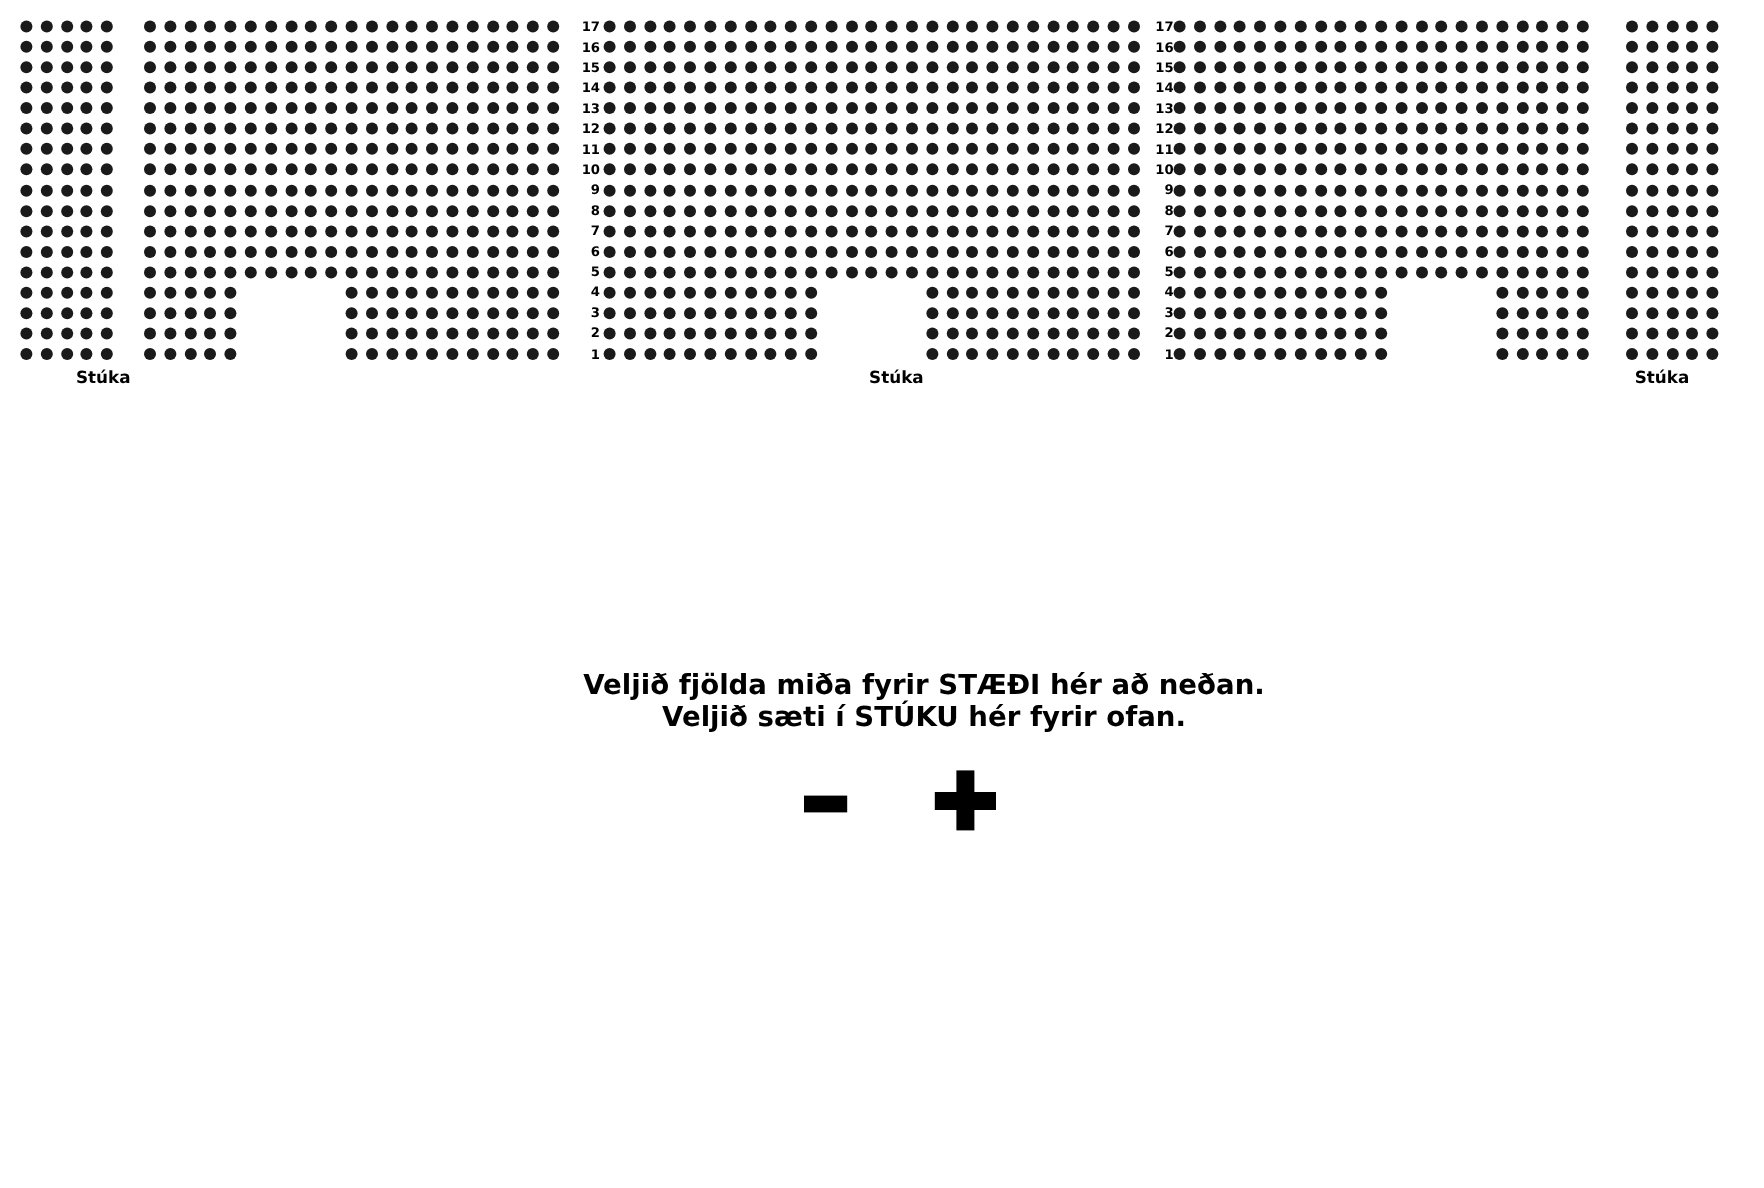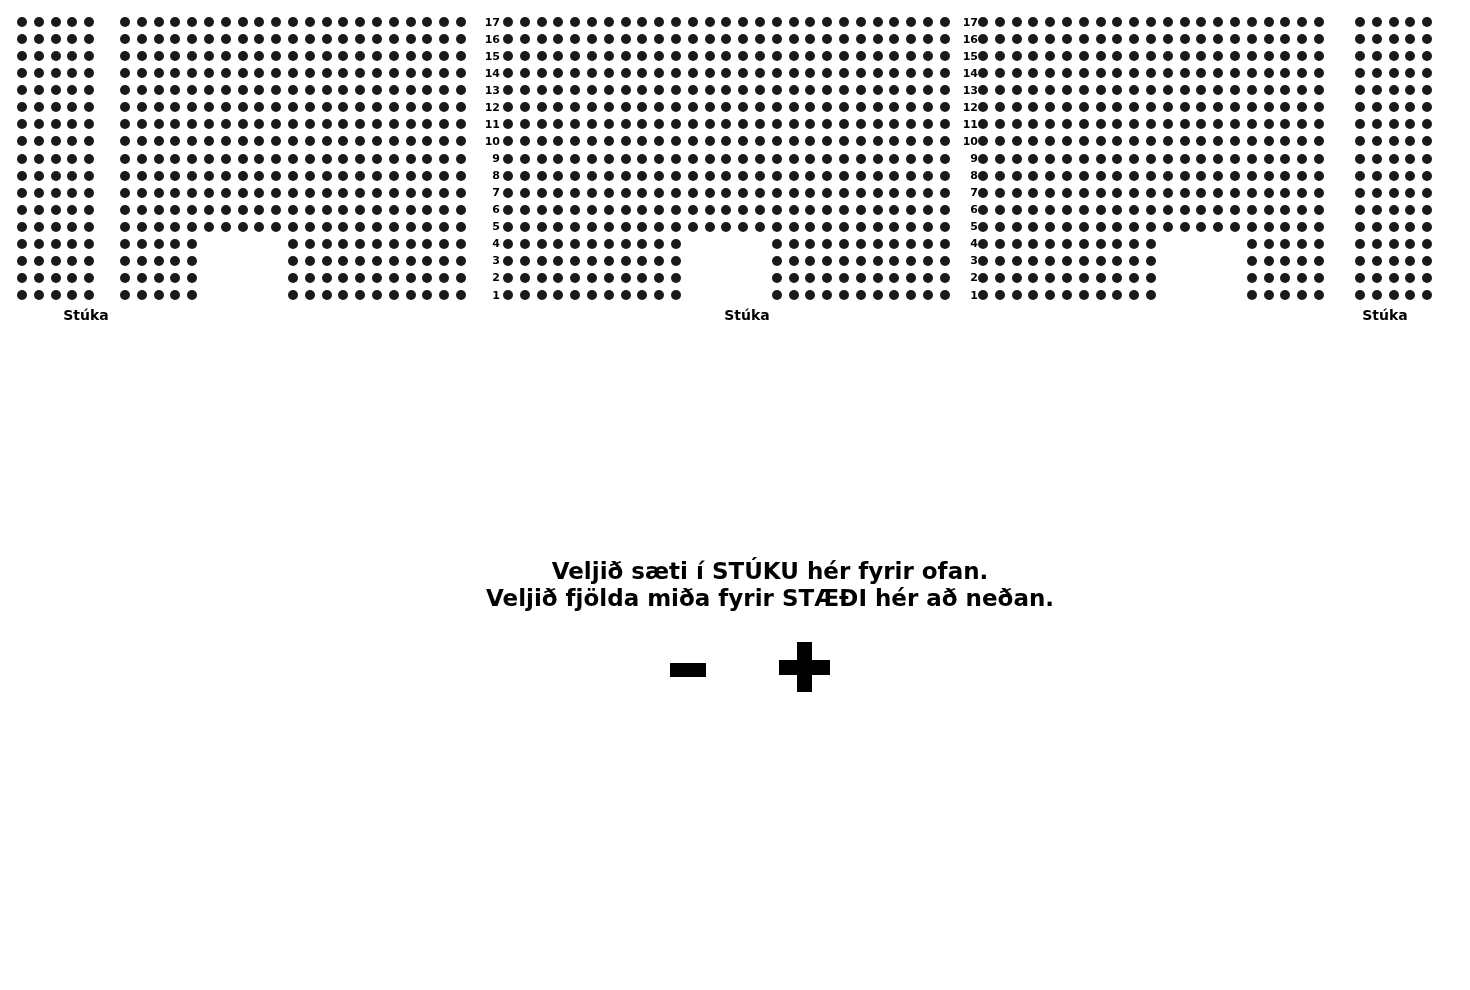--- a/index.html
+++ b/index.html
@@ -1406,22 +1406,22 @@
       <div class="row-label" style="left: 952px; top: 254.3px;">3</div>
       <div class="row-label" style="left: 952px; top: 271.4px;">2</div>
       <div class="row-label" style="left: 952px; top: 288.5px;">1</div>
     </div>
 
   <div class="stand-label" style="left:86px; top:307px;">Stúka</div>
   <div class="stand-label" style="left:747px; top:307px;">Stúka</div>
   <div class="stand-label" style="left:1385px; top:307px;">Stúka</div>
 
   <div class="instructions">
+    <div>Veljið fjölda miða fyrir STÆÐI hér að neðan.</div>
     <div>Veljið sæti í STÚKU hér fyrir ofan.</div>
-    <div>Veljið fjölda miða fyrir STÆÐI hér að neðan.</div>
   </div>
 
   <div id="decrease-button" class="qty-btn">
     <div class="minus-shape"></div>
   </div>
   <div id="increase-button" class="qty-btn">
     <div class="plus-shape">
       <div class="h-bar"></div>
       <div class="v-bar"></div>
     </div>

